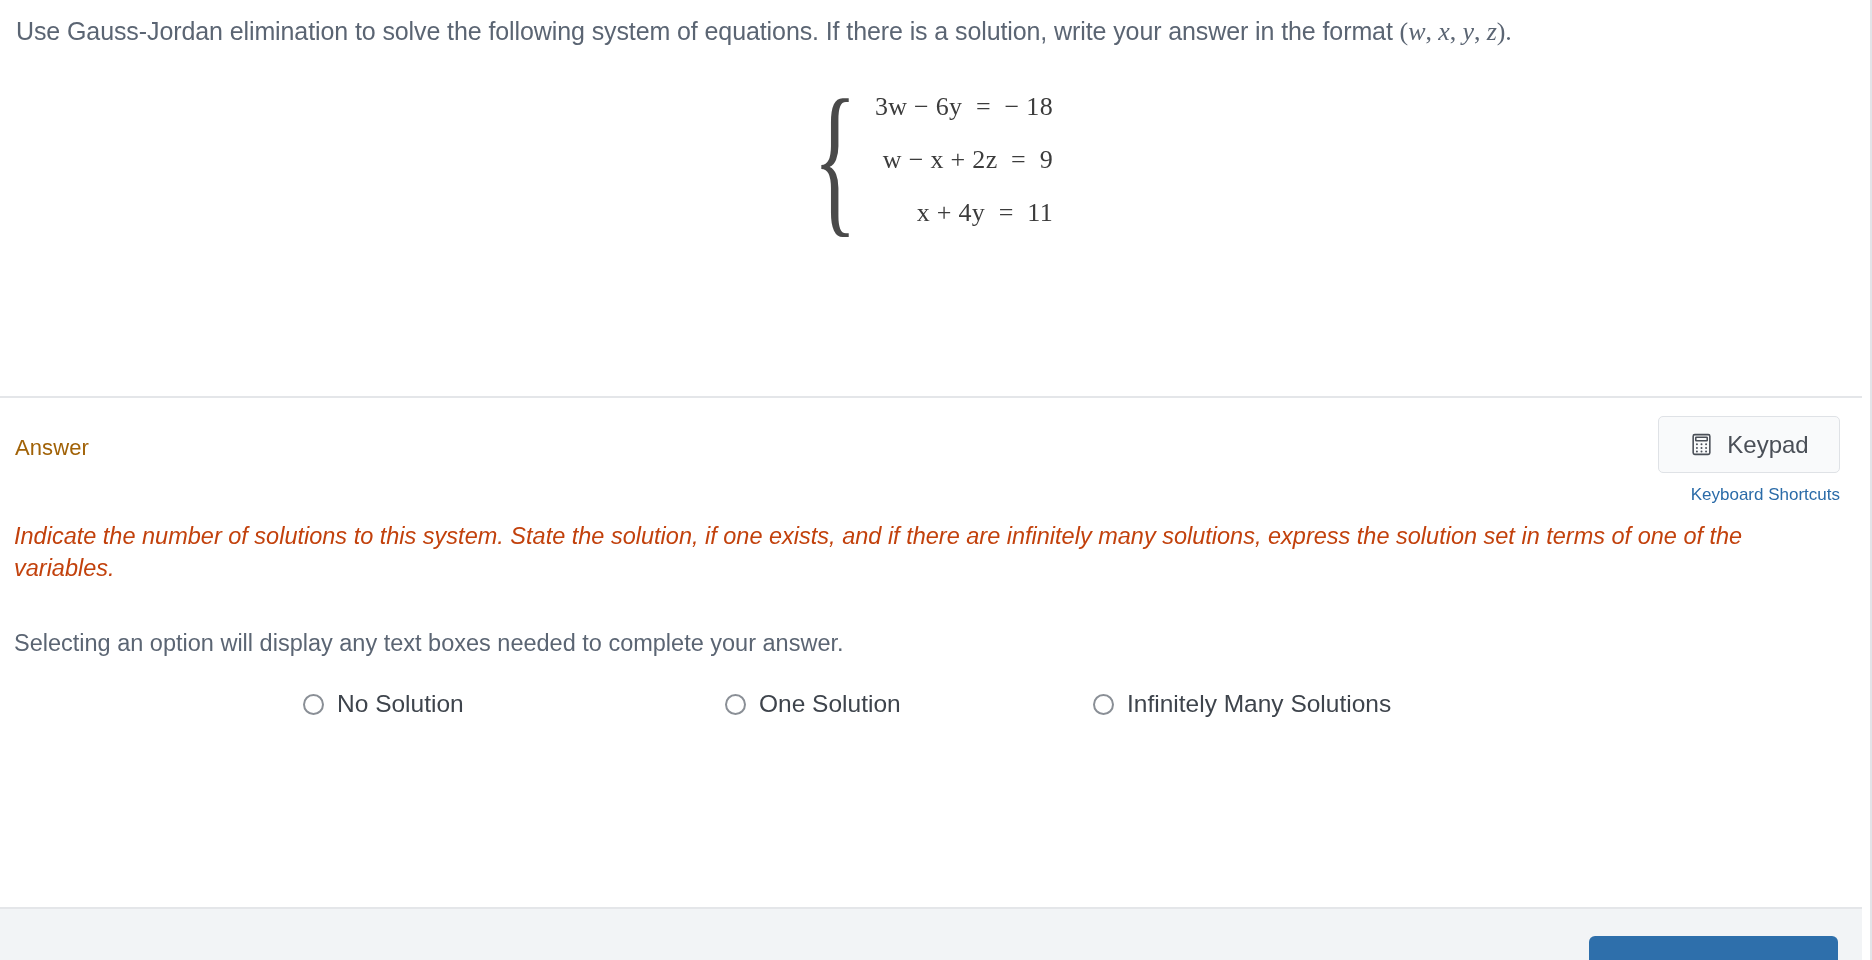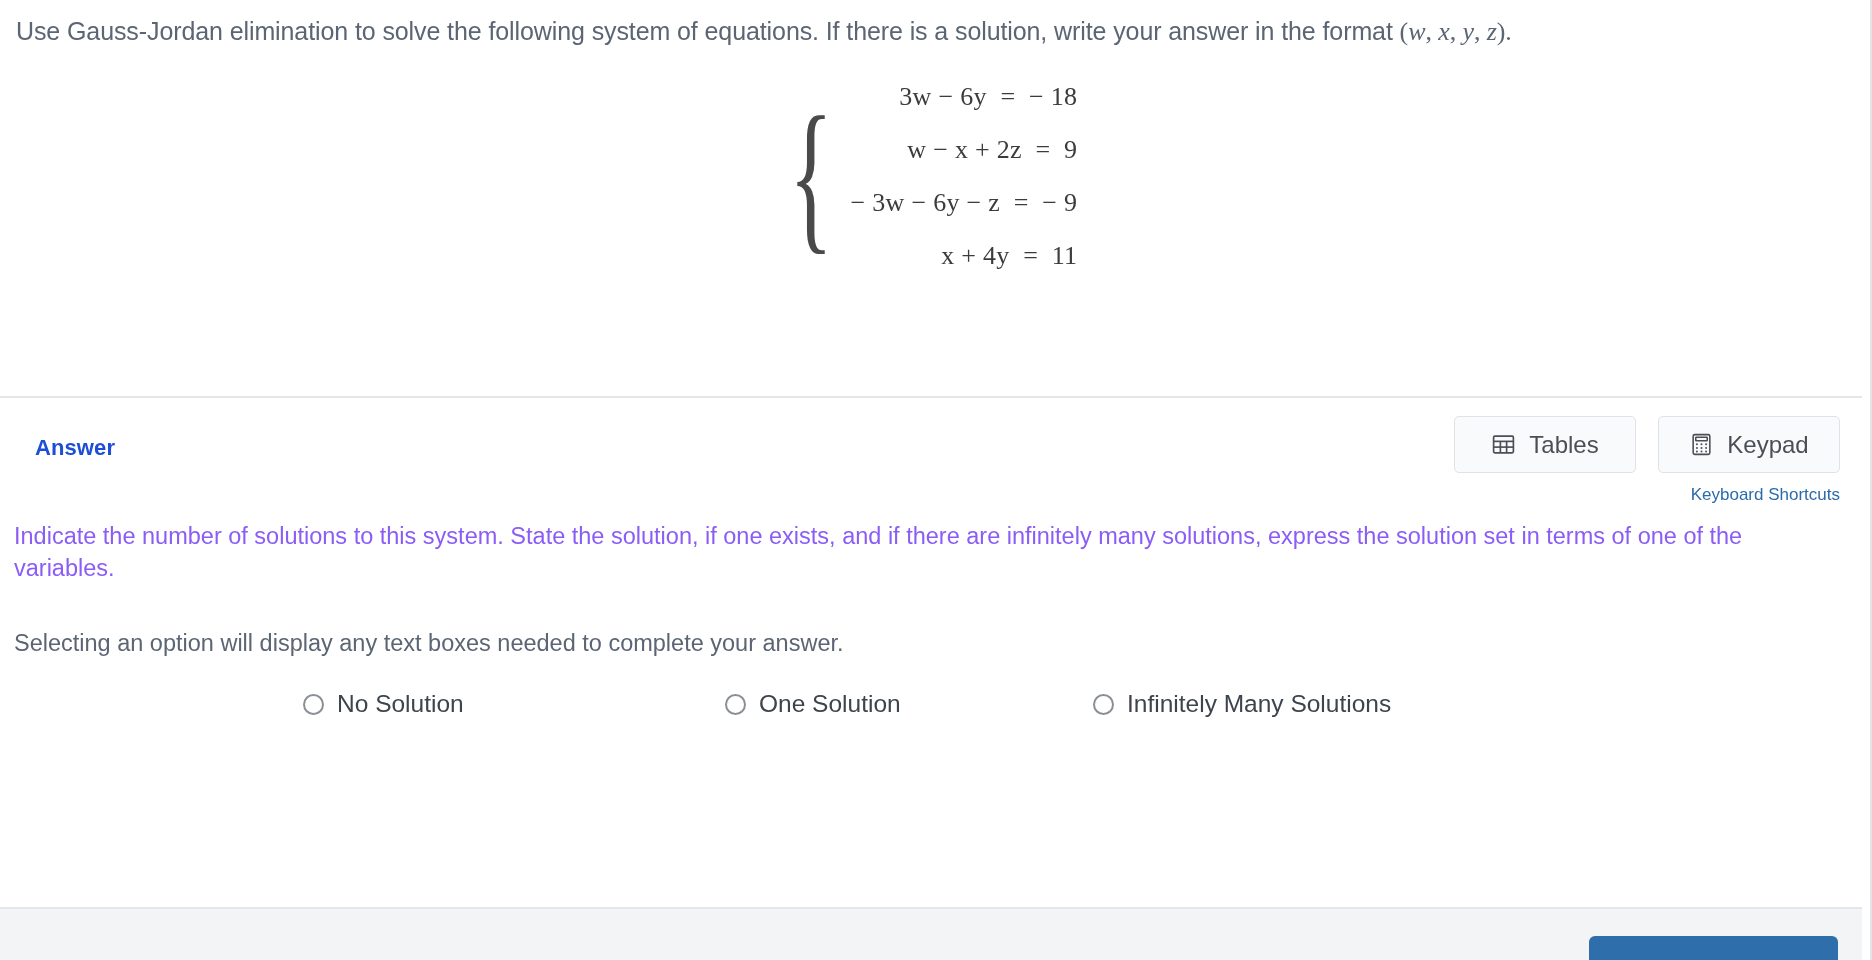--- a/index.html
+++ b/index.html
@@ -116,24 +116,23 @@
     width: 1862px;
     height: 509px;
     background: #ffffff;
   }
 
   .answer-label {
     position: absolute;
     left: 15px;
     top: 37px;
     font-size: 22px;
-    font-weight: bold;
-    color: #1d4ed8;
+    font-weight: normal;
+    color: #a16207;
     letter-spacing: 0.1px;
-    margin-left: 20px;
   }
 
   .tool-buttons {
     position: absolute;
     right: 22px;
     top: 18px;
     display: flex;
     gap: 22px;
   }
   .tool-btn {
@@ -164,21 +163,22 @@
     cursor: pointer;
   }
 
   .instruction-1 {
     position: absolute;
     left: 14px;
     top: 122px;
     width: 1834px;
     font-size: 23.5px;
     line-height: 32px;
-    color: #8b5cf6;
+    color: #c2410c;
+    font-style: italic;
   }
   .instruction-2 {
     position: absolute;
     left: 14px;
     top: 229px;
     width: 1834px;
     font-size: 23.5px;
     line-height: 32px;
     color: #5b6573;
   }
@@ -253,48 +253,35 @@
     <div class="prompt-text">
       <span>Use Gauss-Jordan elimination to solve the following system of equations. If there is a solution, write your answer in the format </span><span class="mathpunct">(</span><span class="mathvar">w</span><span class="mathpunct">, </span><span class="mathvar">x</span><span class="mathpunct">, </span><span class="mathvar">y</span><span class="mathpunct">, </span><span class="mathvar">z</span><span class="mathpunct">).</span>
     </div>
 
     <div class="equations-wrap">
       <div class="system">
         <div class="brace">{</div>
         <div class="eqn-list">
           <div class="eqn">3w − 6y  =  − 18</div>
           <div class="eqn">w − x + 2z  =  9</div>
-          <div class="eqn">− 3w − 6y − z  =  − 9</div>
           <div class="eqn">x + 4y  =  11</div>
         </div>
       </div>
     </div>
 
   </div>
 
   <div class="divider top-answer"></div>
 
   <div class="answer-section">
 
     <div class="answer-label">Answer</div>
 
     <div class="tool-buttons">
 
-      <div class="tool-btn">
-        <span>
-          <svg width="25" height="25" viewBox="0 0 24 24" fill="none" stroke="#4a4f57" stroke-width="1.6">
-            <rect x="2.5" y="4" width="19" height="16" rx="1.2"></rect>
-            <line x1="2.5" y1="9" x2="21.5" y2="9"></line>
-            <line x1="2.5" y1="14.5" x2="21.5" y2="14.5"></line>
-            <line x1="9" y1="9" x2="9" y2="20"></line>
-            <line x1="15" y1="9" x2="15" y2="20"></line>
-          </svg>
-        </span>
-        <span class="label">Tables</span>
-      </div>
 
       <div class="tool-btn">
         <span>
           <svg width="25" height="25" viewBox="0 0 24 24" fill="none" stroke="#4a4f57" stroke-width="1.5">
             <rect x="4" y="2.5" width="16" height="19" rx="1.5"></rect>
             <rect x="6.5" y="5" width="11" height="3.4" rx="0.5"></rect>
             <circle cx="7.6" cy="11.7" r="0.95" fill="#4a4f57" stroke="none"></circle>
             <circle cx="12" cy="11.7" r="0.95" fill="#4a4f57" stroke="none"></circle>
             <circle cx="16.4" cy="11.7" r="0.95" fill="#4a4f57" stroke="none"></circle>
             <circle cx="7.6" cy="15.3" r="0.95" fill="#4a4f57" stroke="none"></circle>

